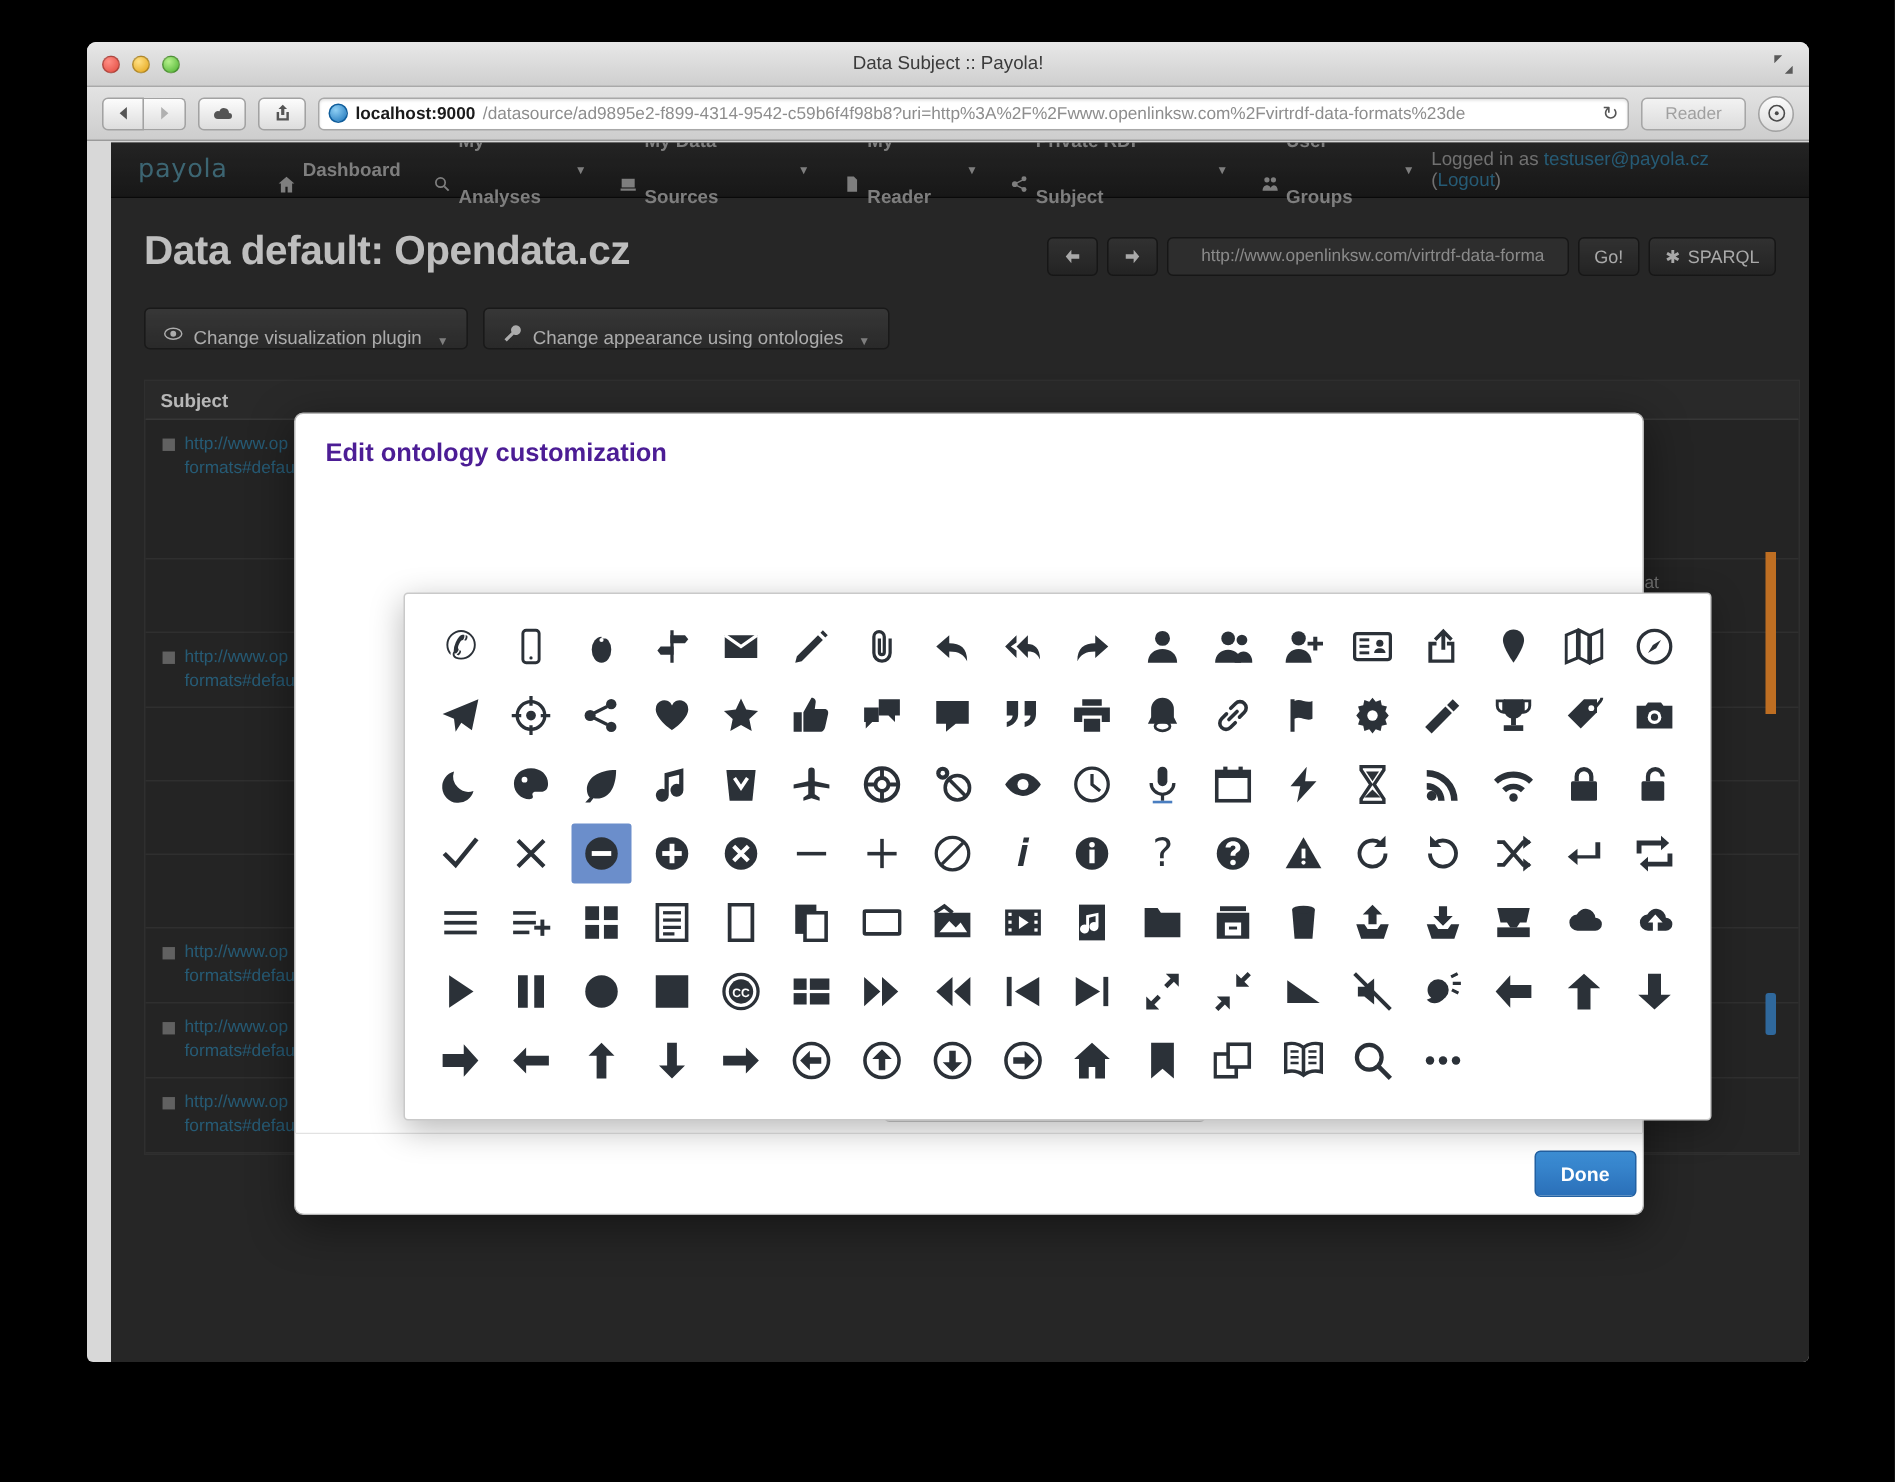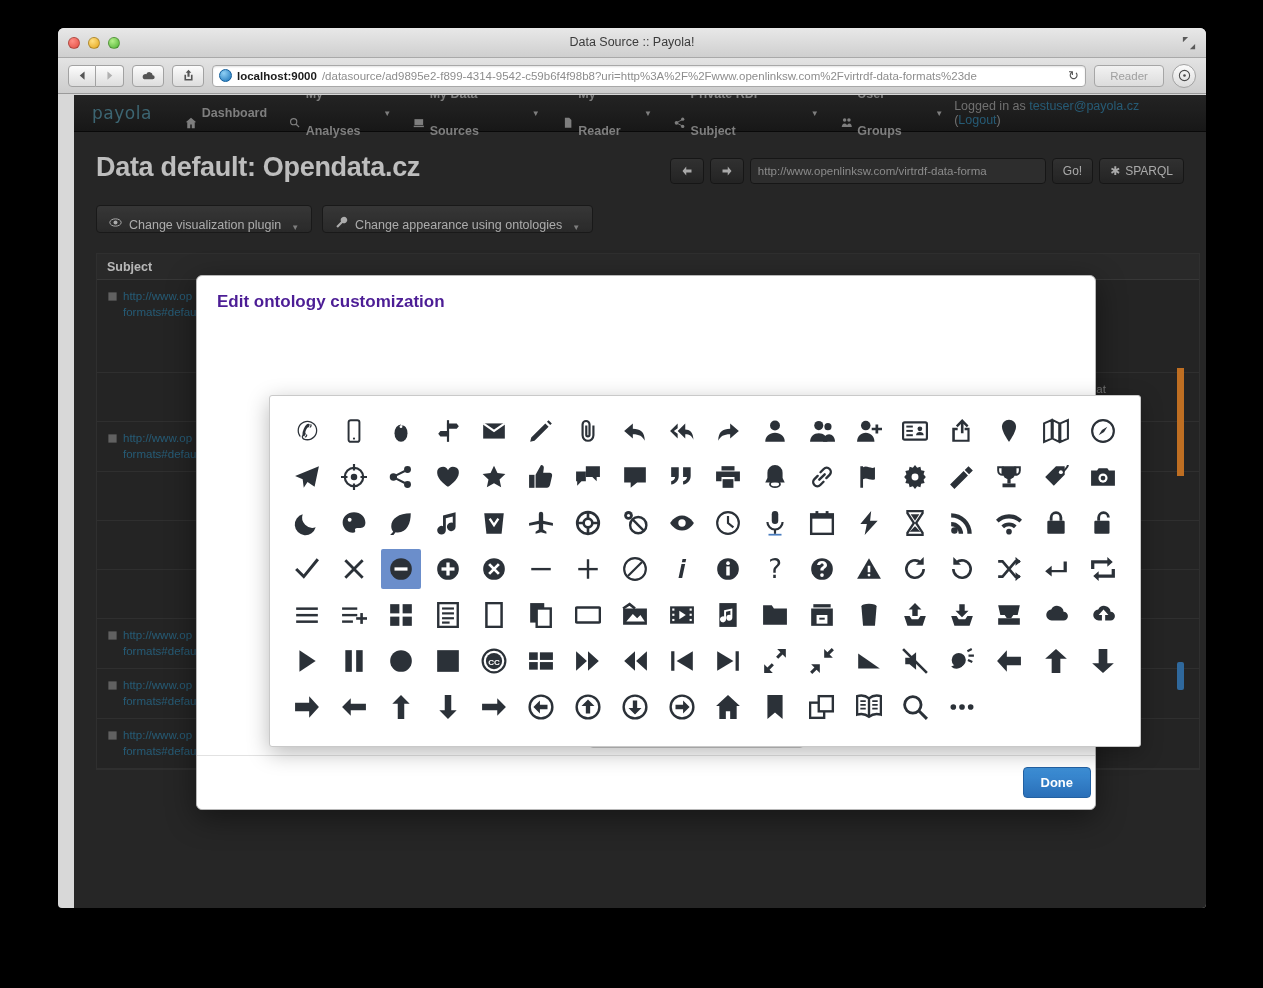--- a/index.html
+++ b/index.html
@@ -105,22 +105,22 @@
   #header-row{ display:flex; align-items:flex-start; }
   #addr-controls{ margin-left:auto; display:flex; gap:6px; align-items:center; padding-top:6px;}
   .dark-btn{
     background:linear-gradient(#3c3c3c,#2c2c2c);
     border:1px solid #1c1c1c; border-radius:4px;
     color:#cfcfcf; font-size:12px; height:26px; padding:0 10px;
     display:flex; align-items:center; justify-content:center; gap:5px;
   }
   #uri-field{
     background:#383838; border:1px solid #1c1c1c; border-radius:4px;
-    height:26px; width:296px; color:#a9a9a9; font-size:11.5px;
-    display:flex; align-items:center; padding:0 7px; overflow:hidden; white-space:nowrap;
+    height:26px; width:268px; color:#a9a9a9; font-size:11.5px;
+    display:flex; align-items:center; padding:0 22px; overflow:hidden; white-space:nowrap;
   }
   #plugin-row{ display:flex; gap:10px; margin-top:8px; }
   .plugin-btn{
     background:linear-gradient(#434343,#333333);
     border:1px solid #1f1f1f; border-radius:4px;
     color:#d2d2d2; font-size:12.5px; height:28px; padding:0 12px;
     display:flex; align-items:flex-end; gap:7px;
   }
   .plugin-btn .caret{ font-size:8px; color:#9a9a9a; margin-left:3px;}
 
@@ -197,21 +197,21 @@
 <body>
 
 <div id="browser-window">
 
   <div id="titlebar">
     <div class="traffic">
       <span class="tl-red"></span>
       <span class="tl-yellow"></span>
       <span class="tl-green"></span>
     </div>
-    <div class="title">Data Source :: Payola!</div>
+    <div class="title">Data Subject :: Payola!</div>
     <div id="fullscreen-icon">
       <svg viewBox="0 0 16 16">
           <path fill="currentColor" d="M1 1h6L1 7V1zm14 14H9l6-6v6z"></path>
         </svg>
     </div>
   </div>
 
   <div id="toolbar">
     <div class="navpair">
       <div class="tb-btn">

